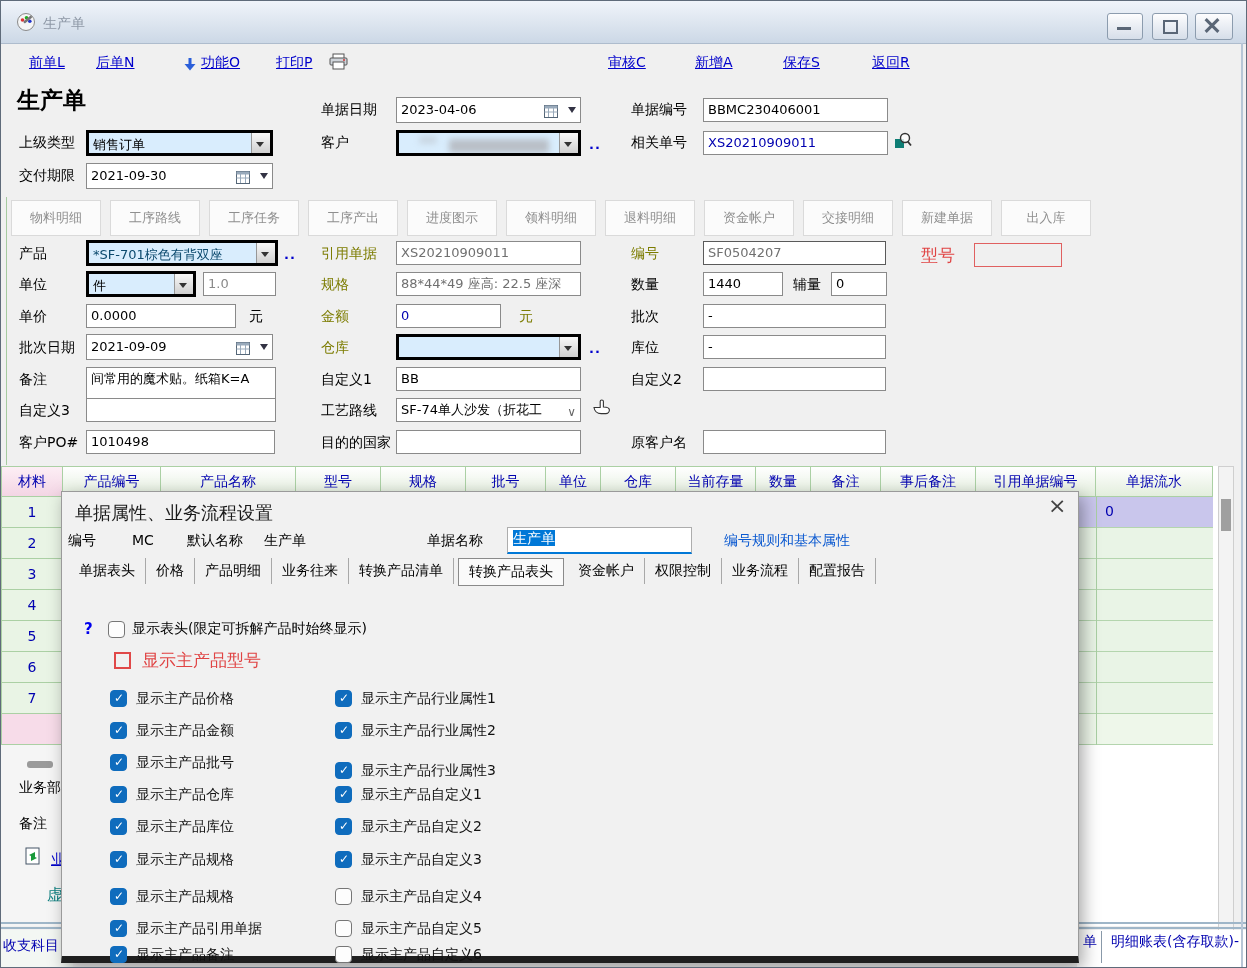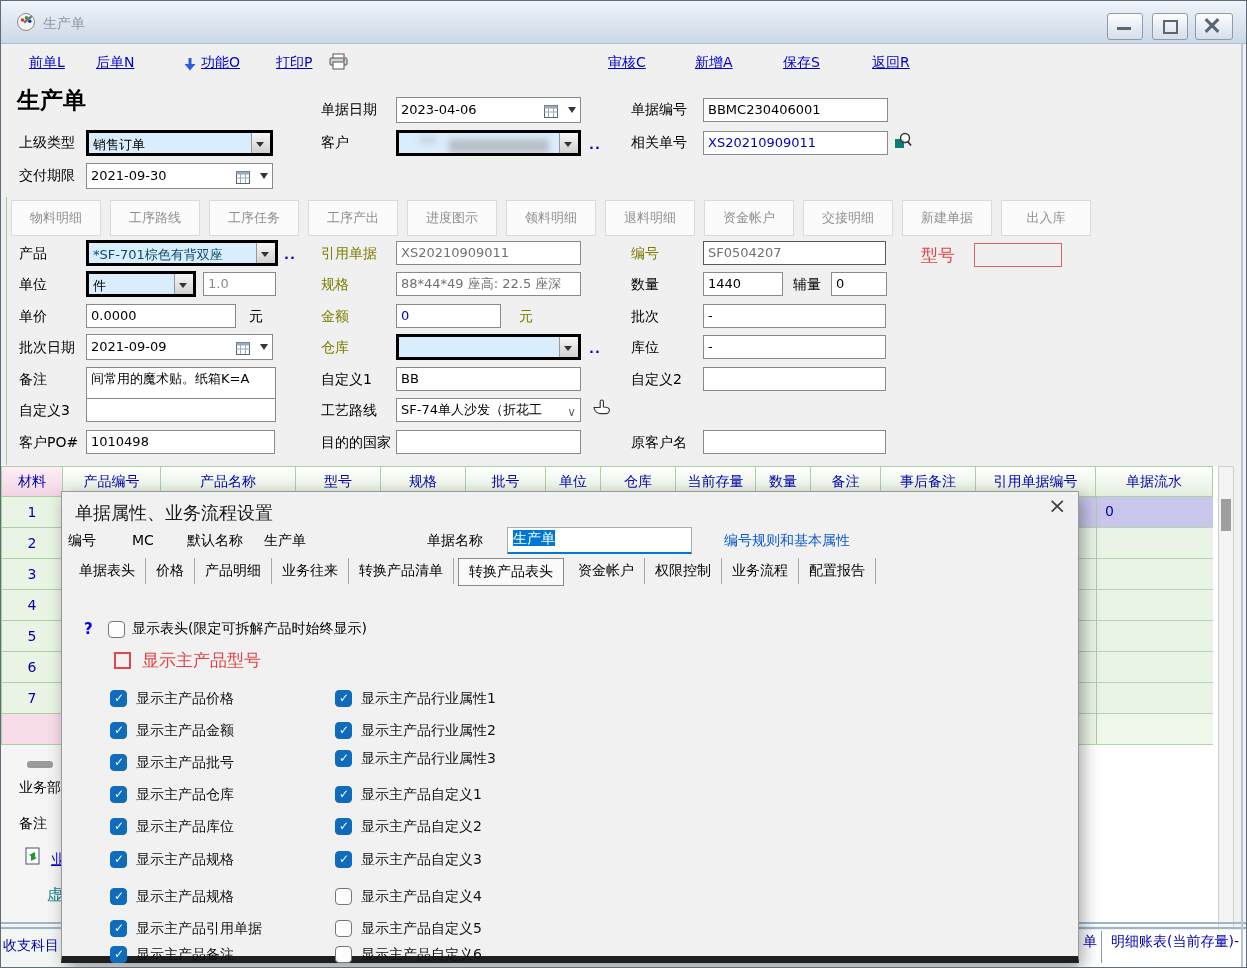--- a/index.html
+++ b/index.html
@@ -314,21 +314,21 @@
 <span class="abs tlink" style="left:50px;top:850px">业</span>
 <span class="abs" style="left:46px;top:884px;color:#0e8080;font-size:16px">虚</span>
 
 <div class="abs" style="left:0;top:921px;width:1247px;height:2px;background:#9fb6c8"></div>
 <div class="abs" style="left:0;top:926px;width:1247px;height:2px;background:#9fb6c8"></div>
 <div class="abs" style="left:0;top:929px;width:72px;height:37px;background:#f3f7f3"></div>
 <span class="abs navy" style="left:2px;top:936px;font-size:14px">收支科目</span>
 <div class="abs" style="left:1076px;top:929px;width:171px;height:37px;background:#fff"></div>
 <span class="abs navy" style="left:1082px;top:932px;font-size:14px">单</span>
 <div class="abs" style="left:1100px;top:930px;width:1px;height:32px;background:#8a9aaa"></div>
-<span class="abs navy" style="left:1110px;top:932px;font-size:14px;width:137px;overflow:hidden;white-space:nowrap">明细账表(当前存量)-</span>
+<span class="abs navy" style="left:1110px;top:932px;font-size:14px;width:137px;overflow:hidden;white-space:nowrap">明细账表(含存取款)-</span>
 <div class="abs" style="left:1240px;top:42px;width:2px;height:924px;background:#b7c6d6"></div>
 
 <div class="abs dlg" style="left:60px;top:490px;width:1016px;height:464px">
   <span class="abs dtitle" style="left:13px;top:9px">单据属性、业务流程设置</span>
   <span class="abs dclose" style="left:986px;top:4px">×</span>
 
   <span class="abs lbl" style="left:6px;top:40px">编号</span>
   <span class="abs lbl" style="left:70px;top:40px">MC</span>
   <span class="abs lbl" style="left:125px;top:40px">默认名称</span>
   <span class="abs lbl" style="left:202px;top:40px">生产单</span>
@@ -363,20 +363,20 @@
   <div class="abs" style="left:48px;top:292px"><span class="cb checked"></span><span class="cb-lbl">显示主产品仓库</span></div>
   <div class="abs" style="left:48px;top:324px"><span class="cb checked"></span><span class="cb-lbl">显示主产品库位</span></div>
   <div class="abs" style="left:48px;top:357px"><span class="cb checked"></span><span class="cb-lbl">显示主产品规格</span></div>
   <div class="abs" style="left:48px;top:394px"><span class="cb checked"></span><span class="cb-lbl">显示主产品规格</span></div>
   <div class="abs" style="left:48px;top:426px"><span class="cb checked"></span><span class="cb-lbl">显示主产品引用单据</span></div>
   <div class="abs" style="left:48px;top:452px"><span class="cb checked"></span><span class="cb-lbl">显示主产品备注</span></div>
 
   
   <div class="abs" style="left:273px;top:196px"><span class="cb checked"></span><span class="cb-lbl">显示主产品行业属性1</span></div>
   <div class="abs" style="left:273px;top:228px"><span class="cb checked"></span><span class="cb-lbl">显示主产品行业属性2</span></div>
-  <div class="abs" style="left:273px;top:256px"><span class="cb checked"></span><span class="cb-lbl">显示主产品行业属性3</span></div>
+  <div class="abs" style="left:273px;top:268px"><span class="cb checked"></span><span class="cb-lbl">显示主产品行业属性3</span></div>
   <div class="abs" style="left:273px;top:292px"><span class="cb checked"></span><span class="cb-lbl">显示主产品自定义1</span></div>
   <div class="abs" style="left:273px;top:324px"><span class="cb checked"></span><span class="cb-lbl">显示主产品自定义2</span></div>
   <div class="abs" style="left:273px;top:357px"><span class="cb checked"></span><span class="cb-lbl">显示主产品自定义3</span></div>
   <div class="abs" style="left:273px;top:394px"><span class="cb"></span><span class="cb-lbl">显示主产品自定义4</span></div>
   <div class="abs" style="left:273px;top:426px"><span class="cb"></span><span class="cb-lbl">显示主产品自定义5</span></div>
   <div class="abs" style="left:273px;top:452px"><span class="cb"></span><span class="cb-lbl">显示主产品自定义6</span></div>
 </div>
 
 </body></html>

